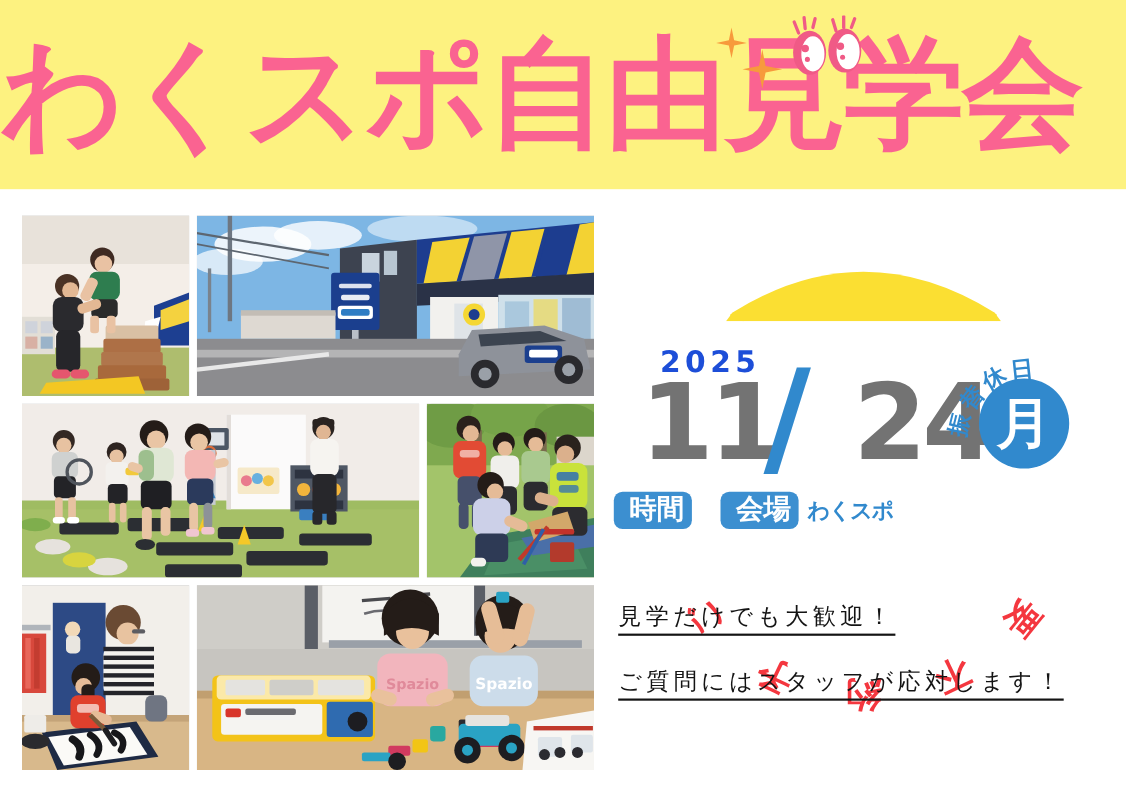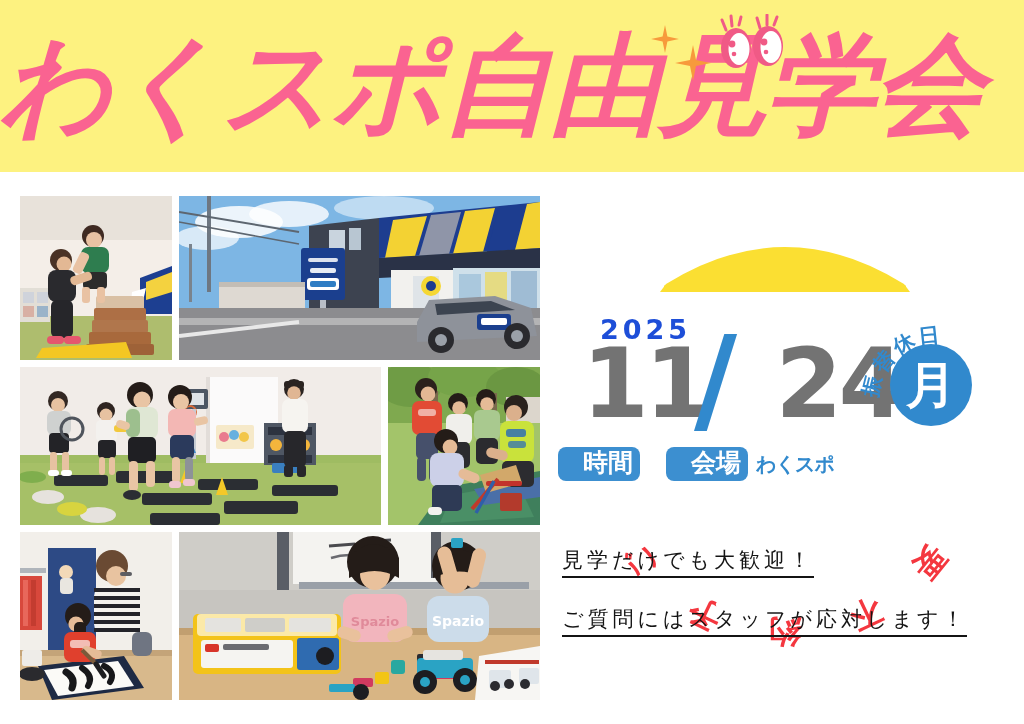--- a/index.html
+++ b/index.html
@@ -11,29 +11,28 @@
     overflow:hidden;
   }
 
   
   .banner{
     position:absolute; left:0; top:0; width:1024px; height:172px;
     background:#fdf280;
   }
   .banner-title{
     position:absolute; left:0; top:30px; width:983px;
-    text-align:left;
+    text-align:right;
     font-size:110px;
     line-height:1;
     font-weight:700;
     color:#fa6391;
     letter-spacing:-2px;
     white-space:nowrap;
     font-family:"DejaVu Sans", sans-serif;
-    font-style:italic;
   }
   
   .deco{ position:absolute; left:636px; top:14px; width:180px; height:70px; }
   .spark{ position:absolute; }
   .spark svg{ display:block; }
   .eyes{ position:absolute; left:82px; top:0px; width:72px; height:62px; }
 
   
   .photos{
     position:absolute; left:20px; top:196px; width:520px; height:504px;
@@ -115,21 +114,21 @@
   }
 
   
   .inforow{
     position:absolute; left:2px; top:248px; width:452px; height:40px;
     display:flex; align-items:center;
   }
   .tag{
     background:#3c8fd0; color:#ffffff;
     font-size:25px; font-weight:700;
-    padding:1px 7px 3px 25px; border-radius:8px;
+    padding:1px 7px 3px 14px; border-radius:8px;
     font-family:"DejaVu Sans", sans-serif;
     line-height:1.18;
     letter-spacing:0px;
   }
   .val{
     color:#3189cd; font-weight:700; font-size:30px;
     margin-left:8px;
     font-family:"DejaVu Sans", sans-serif;
     white-space:nowrap;
   }

